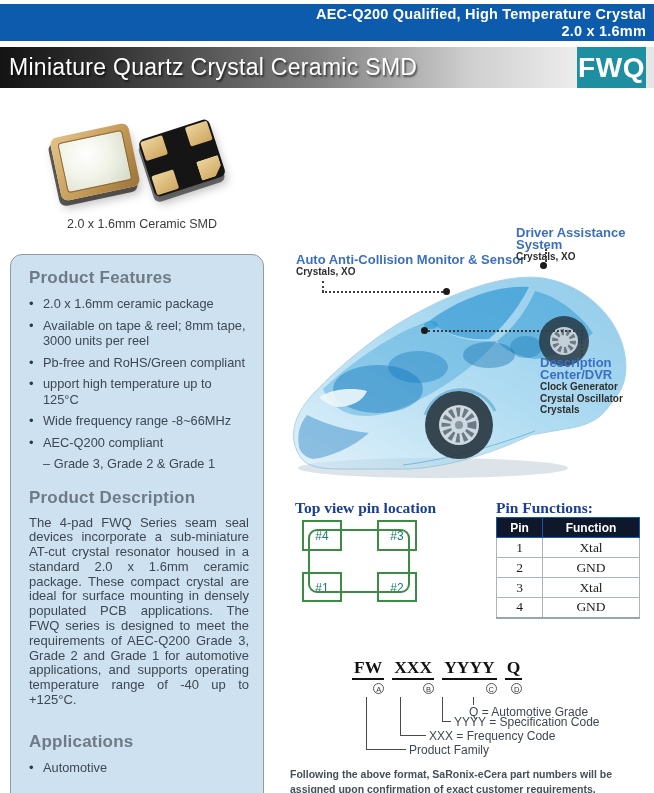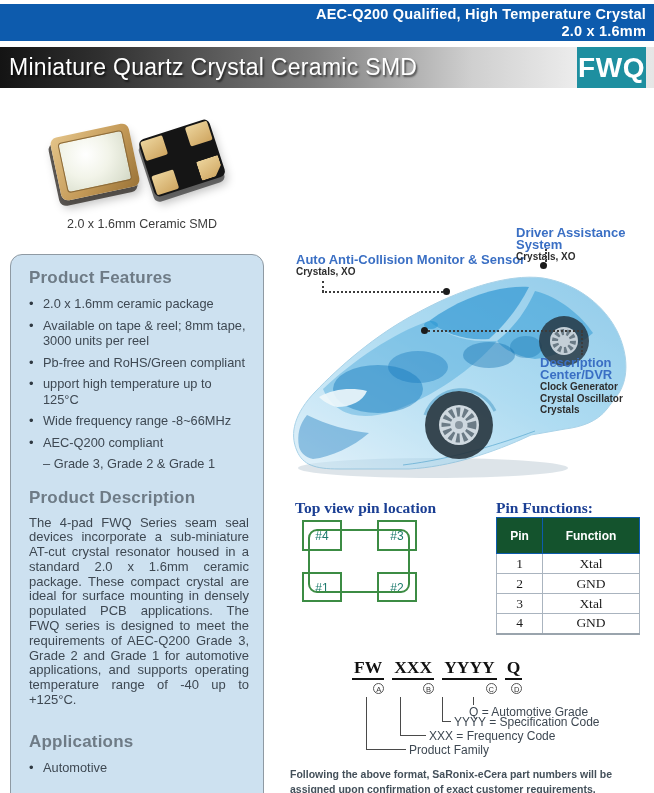--- a/index.html
+++ b/index.html
@@ -111,22 +111,22 @@
   .pin-pad.tl { left:0; top:0; }
   .pin-pad.tr { left:75px; top:0; }
   .pin-pad.bl { left:0; top:52px; height:30px; }
   .pin-pad.br { left:75px; top:52px; height:30px; }
   
   .pin-table {
     position:absolute; left:496px; top:513px; width:144px;
     border-collapse:collapse; font-family:"Liberation Serif", serif;
   }
   .pin-table th {
-    background:#14532d; color:#fff; font-family:"Liberation Sans", sans-serif;
-    font-size:12px; font-weight:bold; height:36px; border:1px solid #0d5bad;
+    background:#0f172a; color:#fff; font-family:"Liberation Sans", sans-serif;
+    font-size:12px; font-weight:bold; height:20px; border:1px solid #0d5bad;
   }
   .pin-table td {
     border:1px solid #aab4bf; text-align:center; font-size:13.5px; color:#1a1a1a;
     height:20px; background:#fff;
   }
   .pin-table td:first-child { width:46px; }
   .pin-table { border-bottom:2px solid #9aa4ad; }
   
   .order-code-row {
     position:absolute; left:352px; top:654px; display:flex; gap:8px;

